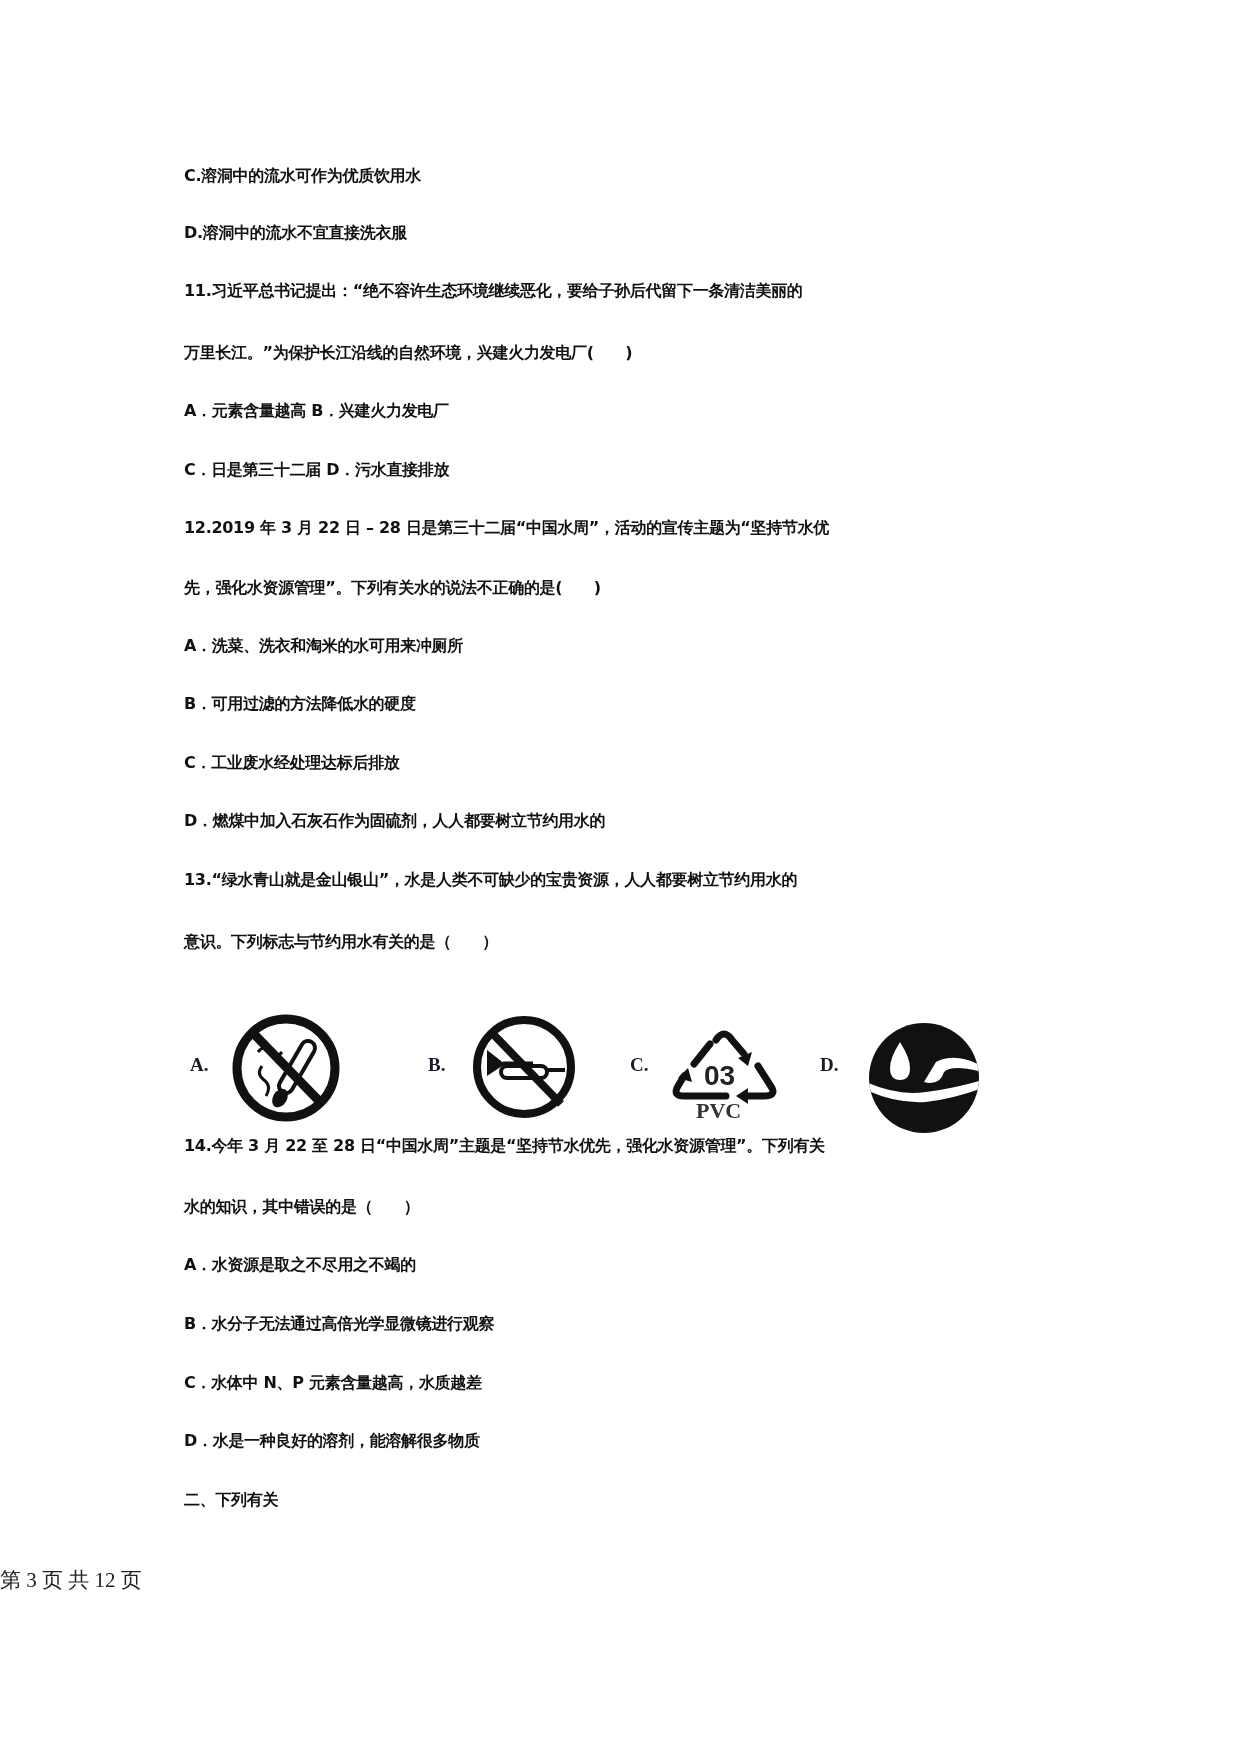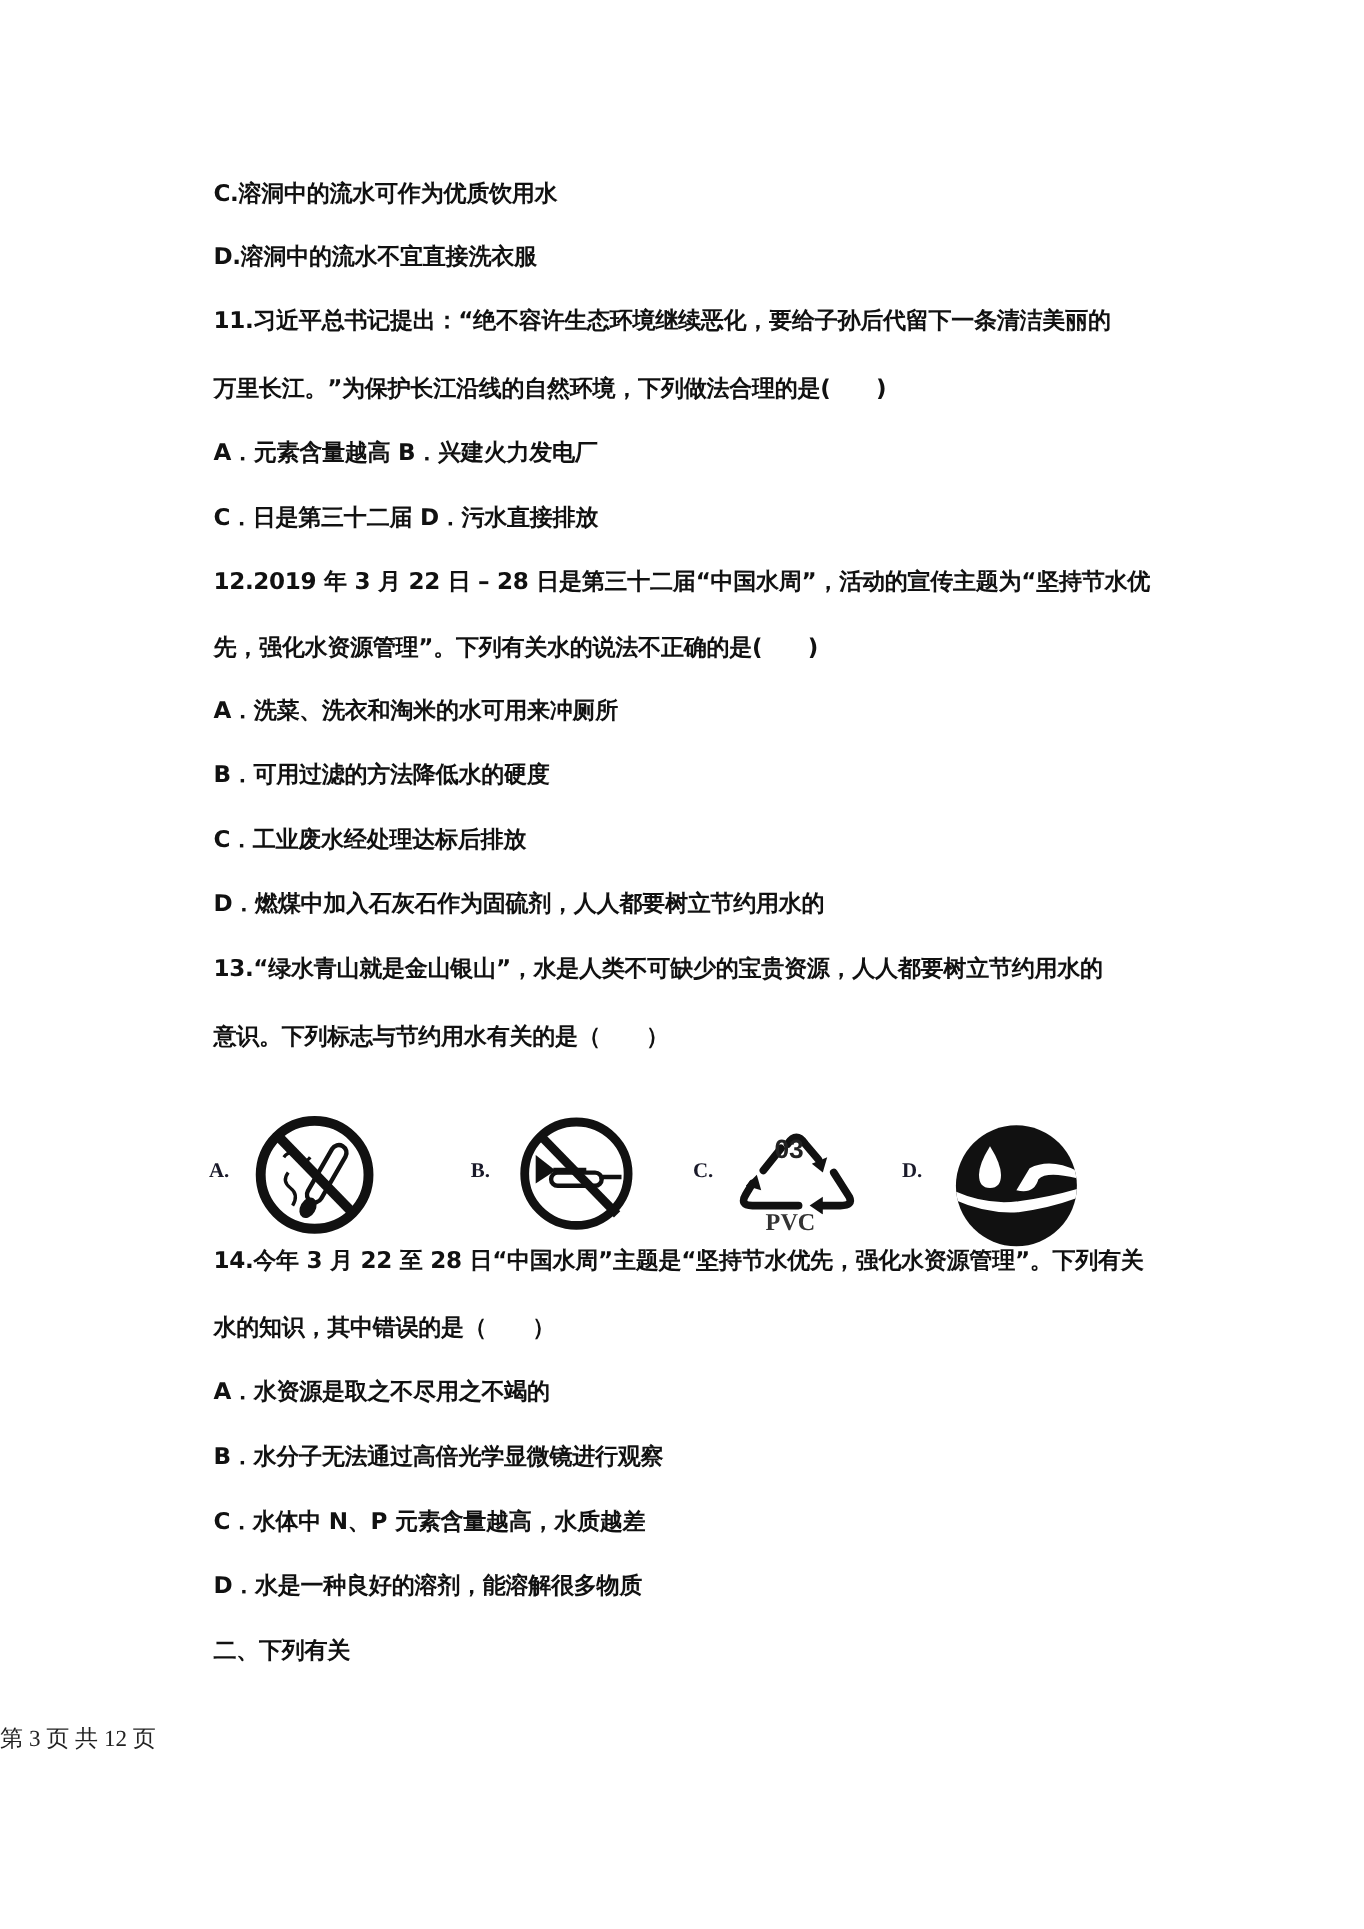--- a/index.html
+++ b/index.html
@@ -10,22 +10,22 @@
     body {
       width: 1240px;
       height: 1754px;
       position: relative;
       overflow: hidden;
       font-family: "DejaVu Sans", "Liberation Sans", sans-serif;
       color: #111111;
     }
     .line {
       position: absolute;
-      left: 194px;
-      font-size: 21px;
+      left: 184px;
+      font-size: 16px;
       font-weight: bold;
       line-height: 28px;
       white-space: nowrap;
       letter-spacing: -0.3px;
     }
     .symbol-label {
       position: absolute;
       font-family: "Liberation Serif", "DejaVu Serif", serif;
       font-weight: bold;
       font-size: 19px;
@@ -43,21 +43,21 @@
       font-size: 21px;
       color: #222222;
     }
   </style>
 </head>
 <body>
 
 <div class="line" style="top:162px">C.溶洞中的流水可作为优质饮用水</div>
 <div class="line" style="top:219px">D.溶洞中的流水不宜直接洗衣服</div>
 <div class="line" style="top:277px">11.习近平总书记提出：“绝不容许生态环境继续恶化，要给子孙后代留下一条清洁美丽的</div>
-<div class="line" style="top:339px">万里长江。”为保护长江沿线的自然环境，下列做法合理的是(　　)</div>
+<div class="line" style="top:339px">万里长江。”为保护长江沿线的自然环境，兴建火力发电厂(　　)</div>
 <div class="line" style="top:397px">A．元素含量越高  B．兴建火力发电厂</div>
 <div class="line" style="top:456px">C．日是第三十二届  D．污水直接排放</div>
 <div class="line" style="top:514px">12.2019 年 3 月 22 日 – 28 日是第三十二届“中国水周”，活动的宣传主题为“坚持节水优</div>
 <div class="line" style="top:574px">先，强化水资源管理”。下列有关水的说法不正确的是(　　)</div>
 <div class="line" style="top:632px">A．洗菜、洗衣和淘米的水可用来冲厕所</div>
 <div class="line" style="top:690px">B．可用过滤的方法降低水的硬度</div>
 <div class="line" style="top:749px">C．工业废水经处理达标后排放</div>
 <div class="line" style="top:807px">D．燃煤中加入石灰石作为固硫剂，人人都要树立节约用水的</div>
 <div class="line" style="top:866px">13.“绿水青山就是金山银山”，水是人类不可缺少的宝贵资源，人人都要树立节约用水的</div>
 <div class="line" style="top:928px">意识。下列标志与节约用水有关的是（　　）</div>
@@ -92,21 +92,21 @@
   <div class="symbol" style="left:664px; top:1024px; width:120px; height:104px">
     <svg width="120" height="80" viewBox="0 0 120 80" style="position:absolute; left:0; top:0">
       <path d="M52 16 Q60 4 68 16 L80 30" fill="none" stroke="#111" stroke-width="7" stroke-linecap="round"></path>
       <polygon points="74,34 88,28 84,42" fill="#111"></polygon>
       <path d="M94 42 L108 64 Q112 72 100 72 L82 72" fill="none" stroke="#111" stroke-width="7" stroke-linecap="round"></path>
       <polygon points="84,64 72,72 84,80" fill="#111"></polygon>
       <path d="M62 72 L20 72 Q8 72 14 62 L20 52" fill="none" stroke="#111" stroke-width="7" stroke-linecap="round"></path>
       <polygon points="14,54 24,44 28,58" fill="#111"></polygon>
       <path d="M30 40 L46 20" fill="none" stroke="#111" stroke-width="7" stroke-linecap="round"></path>
     </svg>
-    <span style="position:absolute; left:40px; top:8px; font-family:'Liberation Sans', sans-serif; font-weight:bold; font-size:24px; color:#222">03</span>
+    <span style="position:absolute; left:40px; top:36px; font-family:'Liberation Sans', sans-serif; font-weight:bold; font-size:28px; color:#222">03</span>
     <span style="position:absolute; left:32px; top:74px; font-family:'Liberation Serif', serif; font-weight:bold; font-size:22px; color:#333">PVC</span>
   </div>
 
   <span class="symbol-label" style="left:820px; top:1054px">D.</span>
   <svg class="symbol" style="left:866px; top:1022px" width="116" height="112" viewBox="0 0 116 112">
     <defs>
       <clipPath id="dclip">
           <circle cx="58" cy="56" r="55"></circle>
         </clipPath>
     </defs>

